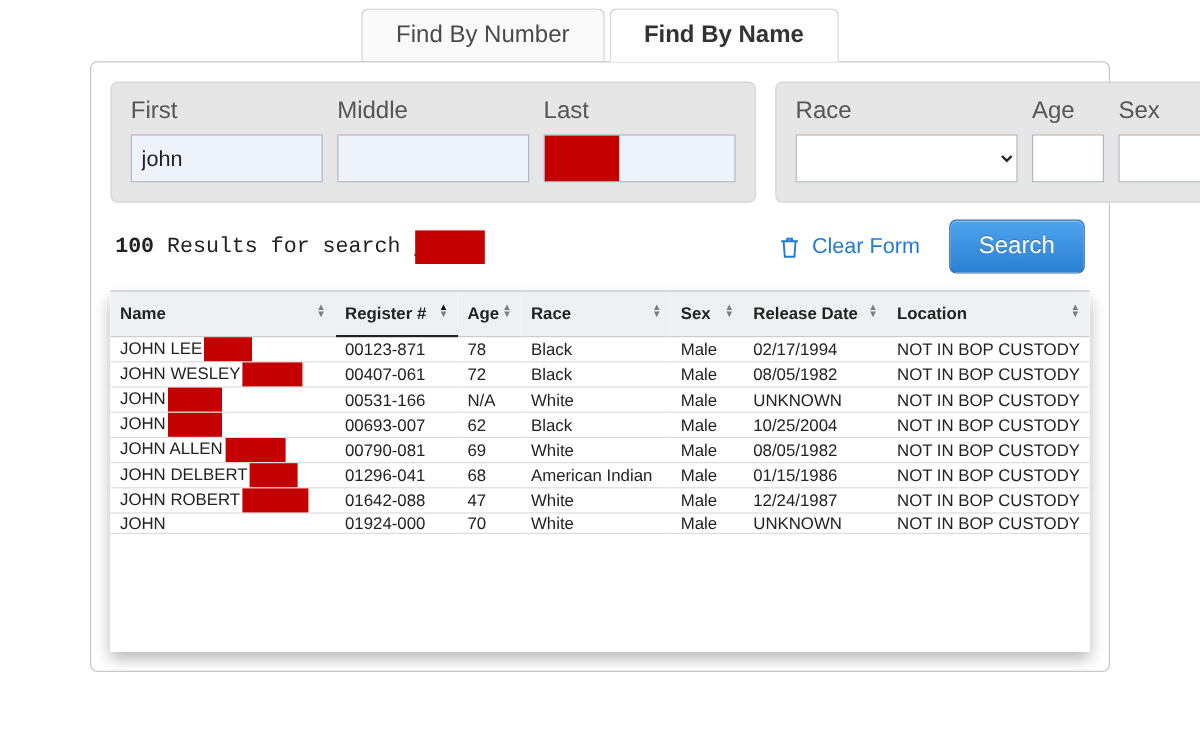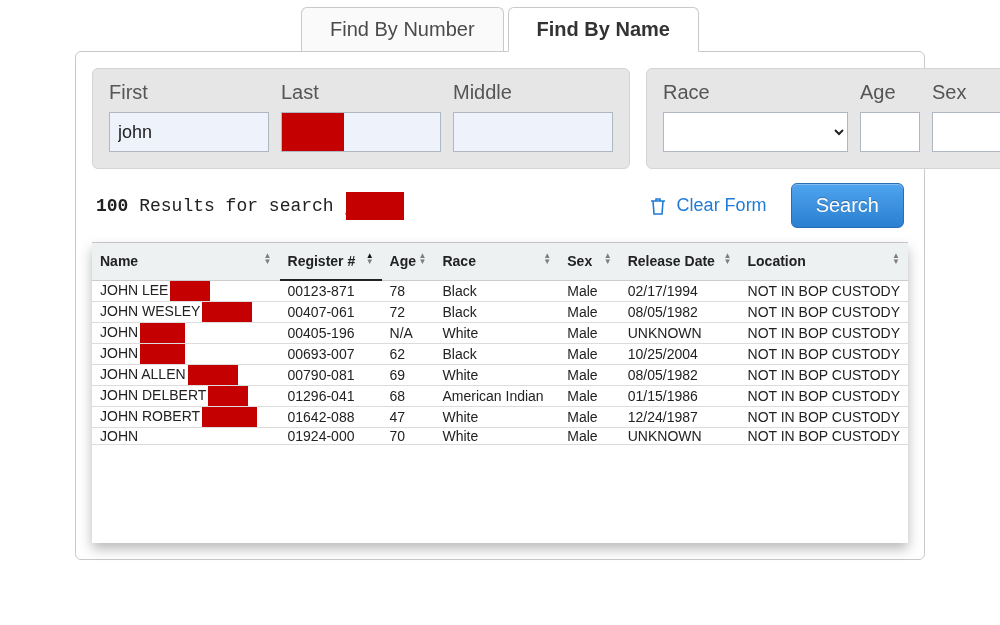--- a/index.html
+++ b/index.html
@@ -207,29 +207,29 @@
 
   <div class="panel">
 
     <div class="filters">
       <div class="filter-box left">
         <div class="field">
           <label>First</label>
           <input type="text" class="w-first" value="john" style="">
         </div>
         <div class="field">
+          <label>Middle</label>
+          <input type="text" class="w-middle" value="" style="">
+        </div>
+        <div class="field">
           <label>Last</label>
           <div class="last-input-wrap">
             <input type="text" class="w-last" value="" style="">
             <div class="redbox last-red"></div>
           </div>
-        </div>
-        <div class="field">
-          <label>Middle</label>
-          <input type="text" class="w-middle" value="" style="">
         </div>
       </div>
       <div class="filter-box right">
         <div class="field">
           <label>Race</label>
           <select class="w-race"><option></option></select>
         </div>
         <div class="field">
           <label>Age</label>
           <input type="text" class="w-age" style="background: rgb(255, 255, 255);">
@@ -328,21 +328,21 @@
                 <td class="name-cell">JOHN WESLEY<span class="name-red" style="width:50px"></span></td>
                 <td>00407-061</td>
                 <td>72</td>
                 <td>Black</td>
                 <td>Male</td>
                 <td>08/05/1982</td>
                 <td>NOT IN BOP CUSTODY</td>
               </tr>
               <tr>
                 <td class="name-cell">JOHN<span class="name-red" style="width:45px"></span></td>
-                <td>00405-196</td>
+                <td>00531-166</td>
                 <td>N/A</td>
                 <td>White</td>
                 <td>Male</td>
                 <td>UNKNOWN</td>
                 <td>NOT IN BOP CUSTODY</td>
               </tr>
               <tr>
                 <td class="name-cell">JOHN<span class="name-red" style="width:45px"></span></td>
                 <td>00693-007</td>
                 <td>62</td>

